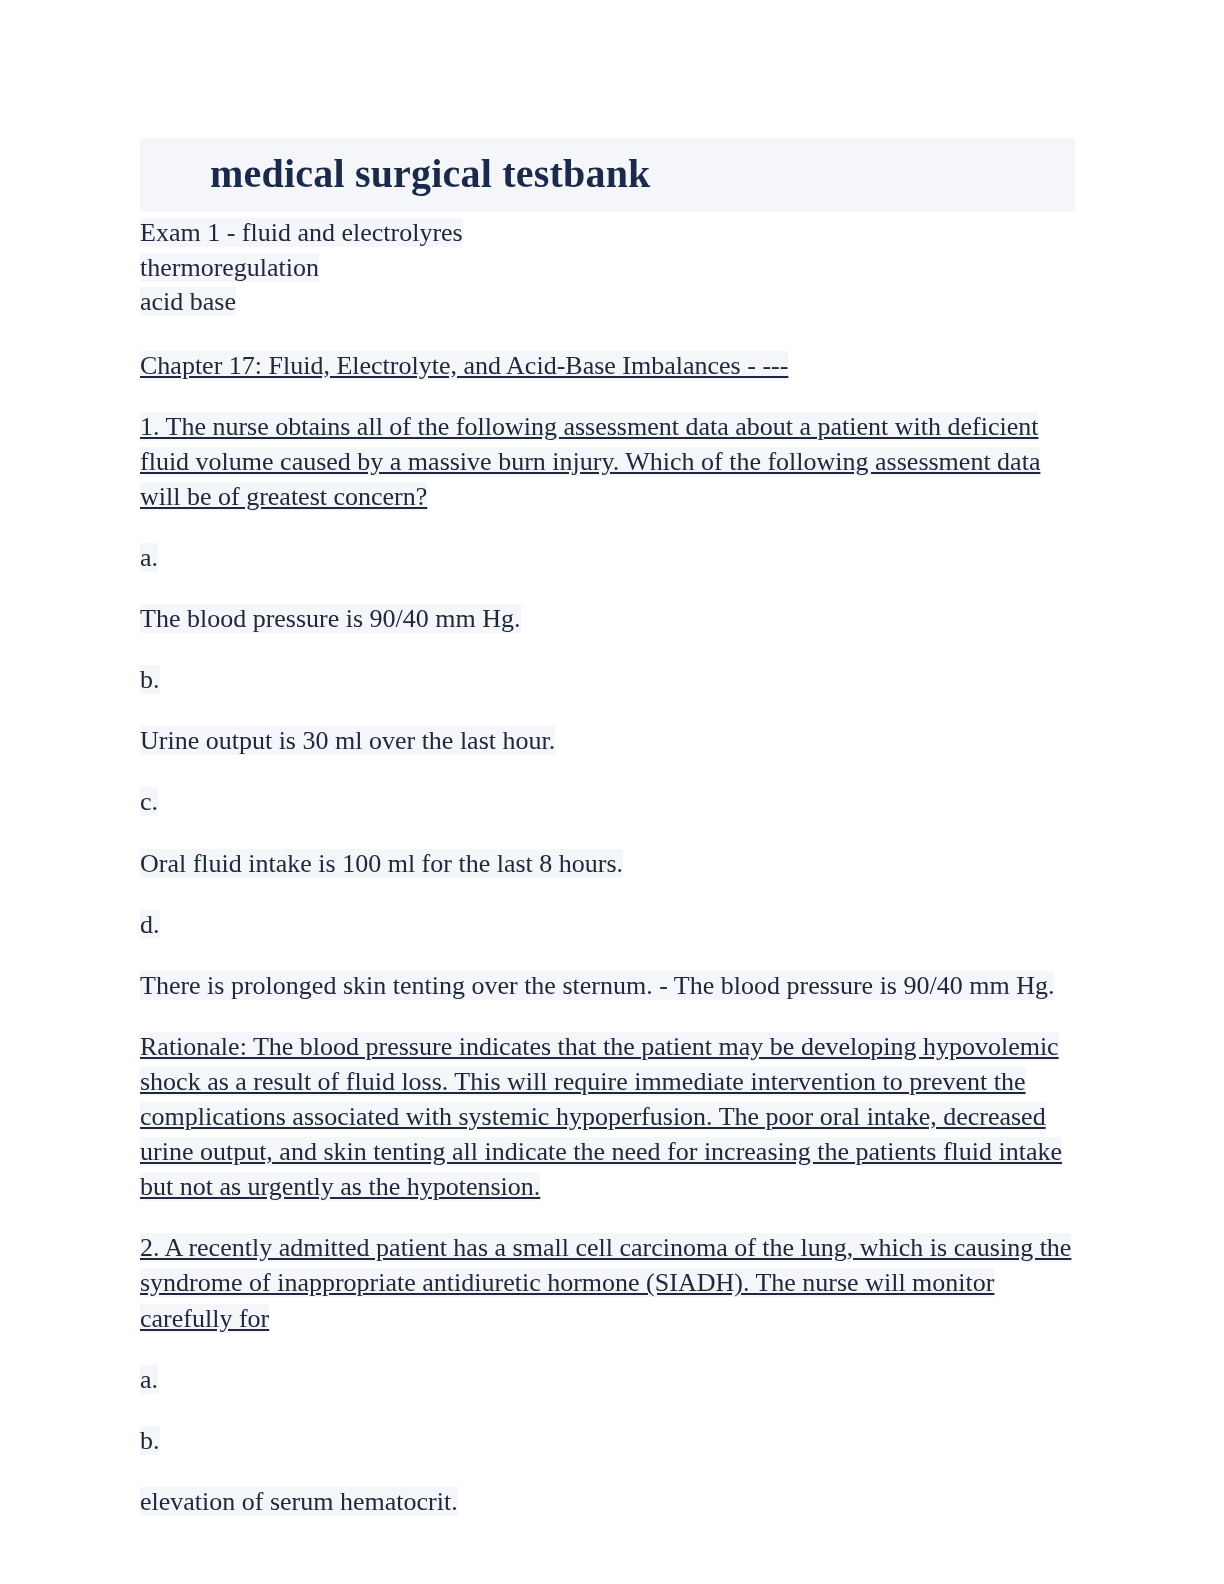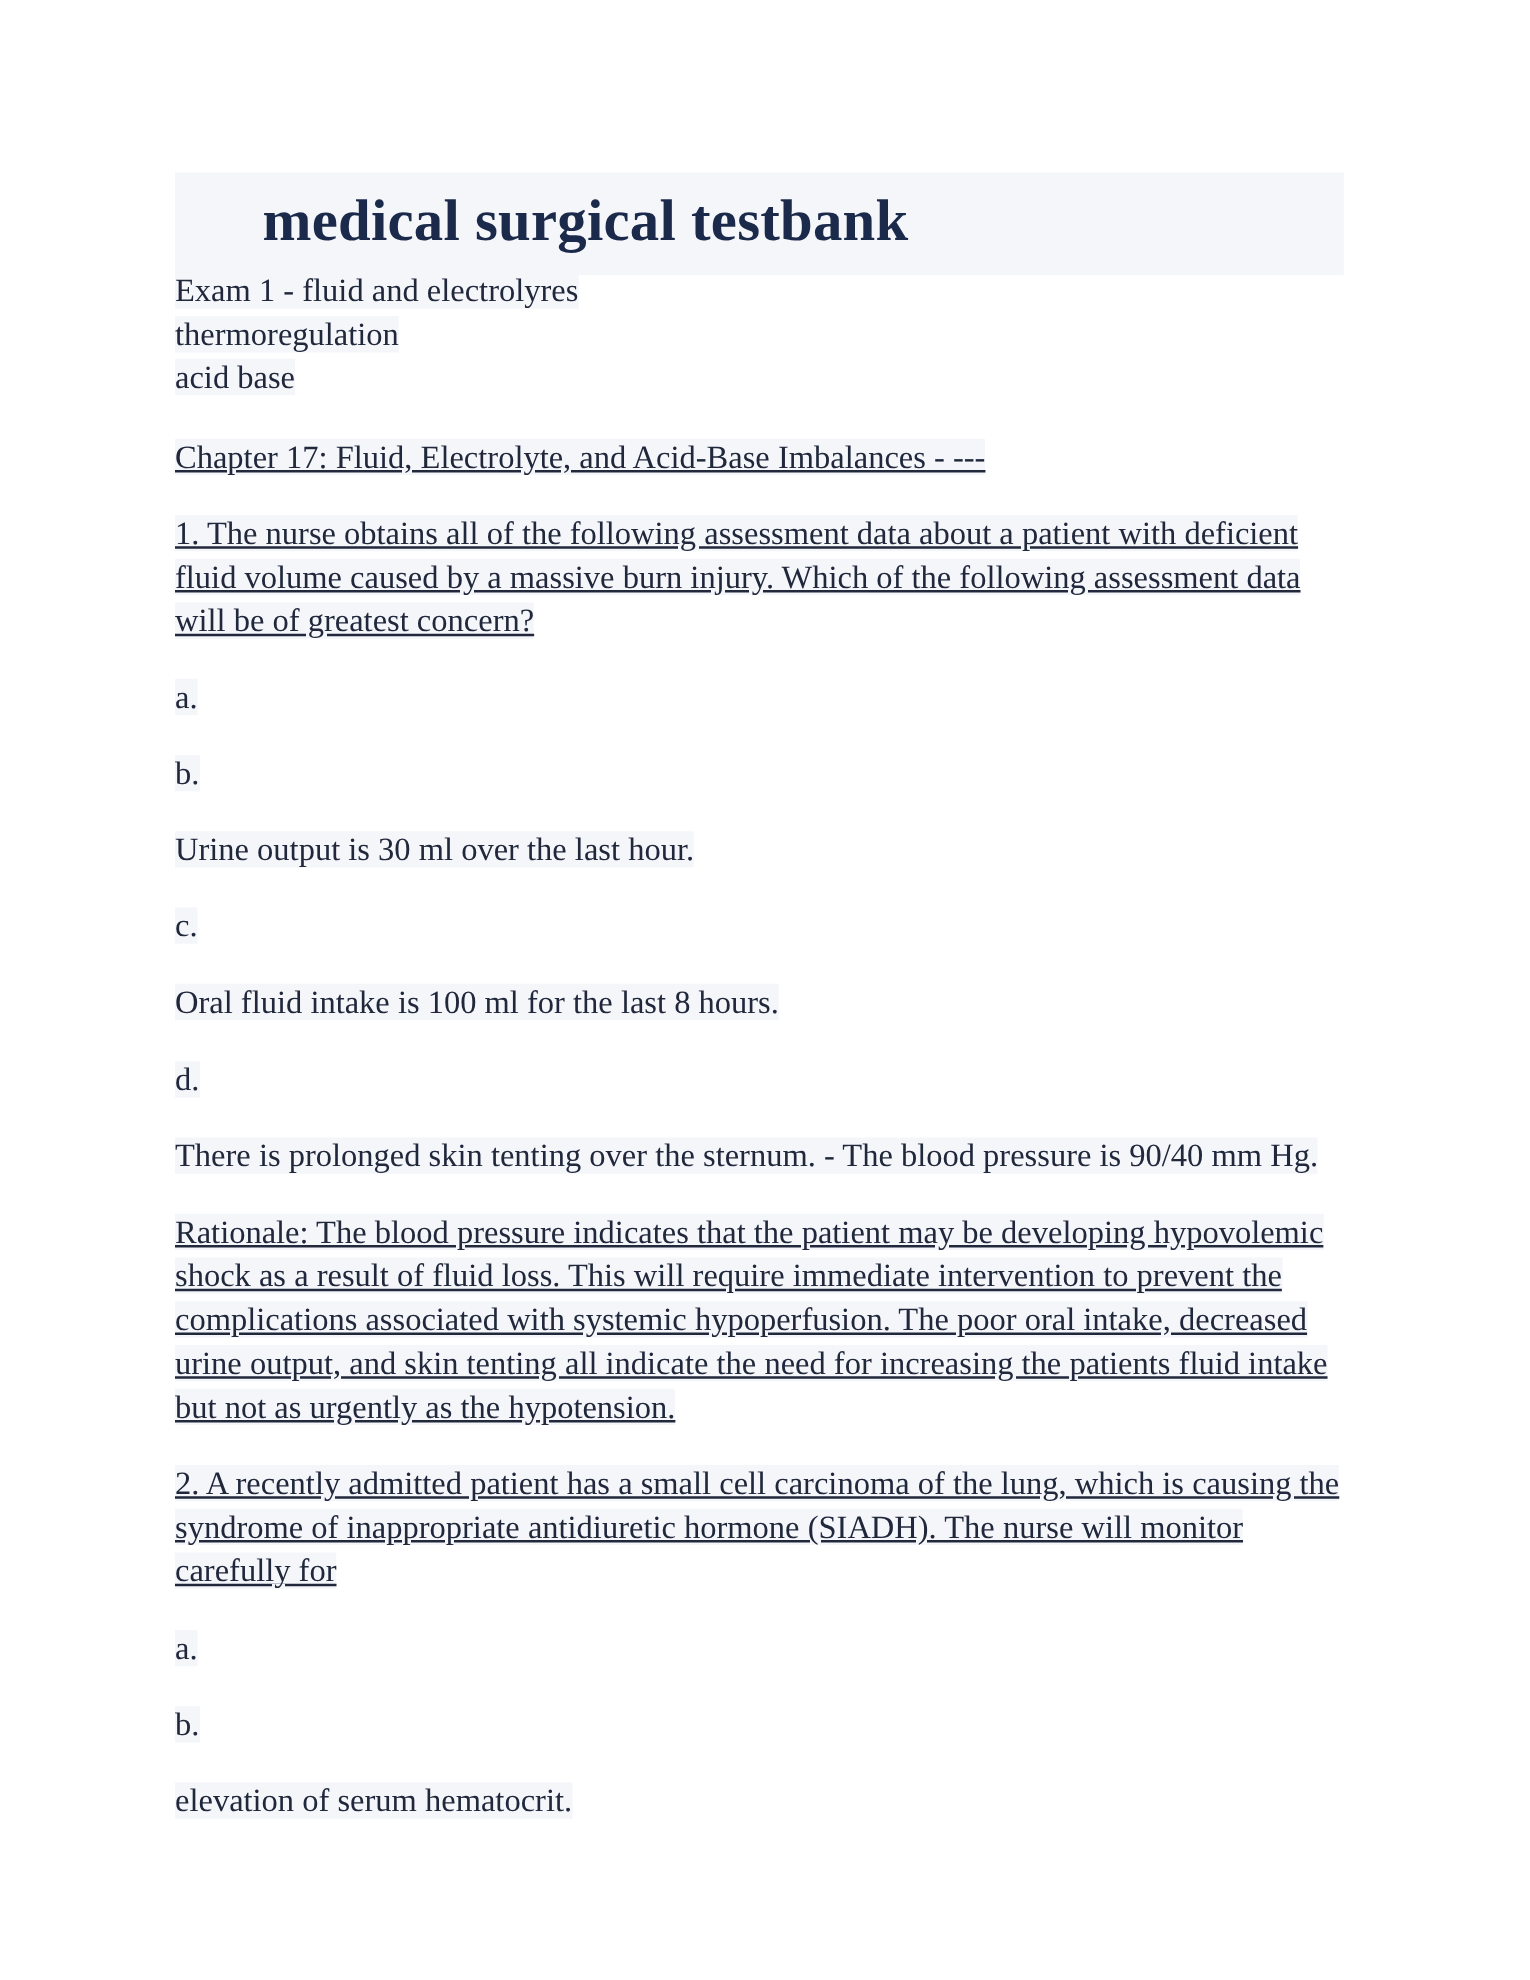--- a/index.html
+++ b/index.html
@@ -28,21 +28,21 @@
     width: 935px;
   }
   .title-band {
     background: #f4f6fa;
     padding: 14px 0 16px 70px;
     margin: 0 0 28px 0;
   }
   .doc-title {
     font-family: "Liberation Serif", "DejaVu Serif", serif;
     font-weight: bold;
-    font-size: 47px;
+    font-size: 40px;
     line-height: 1.1;
     color: #1b2a4a;
     margin: 0;
     letter-spacing: 0.2px;
   }
   p {
     margin: 0;
     font-size: 26px;
     line-height: 1.35;
     color: #21283c;
@@ -84,20 +84,21 @@
       <p><span class="seg">Exam 1 - fluid and electrolyres</span></p>
       <p><span class="seg">thermoregulation</span></p>
       <p><span class="seg">acid base</span></p>
     </div>
 
     <p class="para"><span class="seg">Chapter 17: Fluid, Electrolyte, and Acid-Base Imbalances - ---</span></p>
 
     <p class="para"><span class="seg">1. The nurse obtains all of the following assessment data about a patient with deficient fluid volume caused by a massive burn injury. Which of the following assessment data will be of greatest concern?</span></p>
 
     <p class="opt-letter"><span class="seg">a.</span></p>
+    <p class="opt-text"><span class="seg">The blood pressure is 90/40 mm Hg.</span></p>
 
     <p class="opt-letter"><span class="seg">b.</span></p>
     <p class="opt-text"><span class="seg">Urine output is 30 ml over the last hour.</span></p>
 
     <p class="opt-letter"><span class="seg">c.</span></p>
     <p class="opt-text"><span class="seg">Oral fluid intake is 100 ml for the last 8 hours.</span></p>
 
     <p class="opt-letter"><span class="seg">d.</span></p>
     <p class="opt-text"><span class="seg">There is prolonged skin tenting over the sternum. - The blood pressure is 90/40 mm Hg.</span></p>
 

